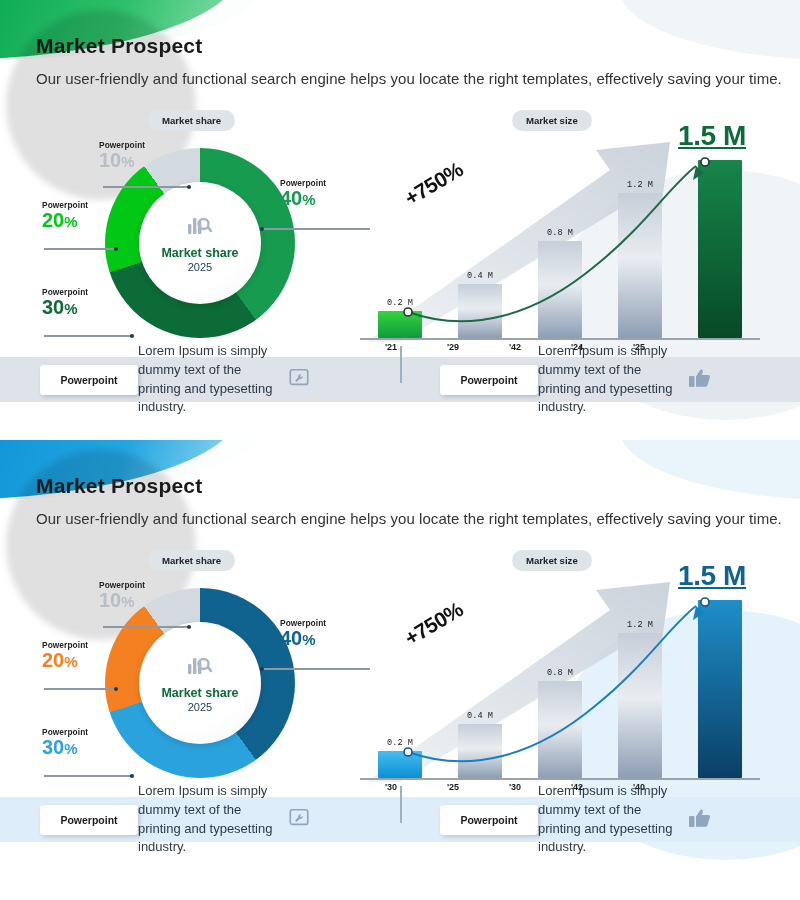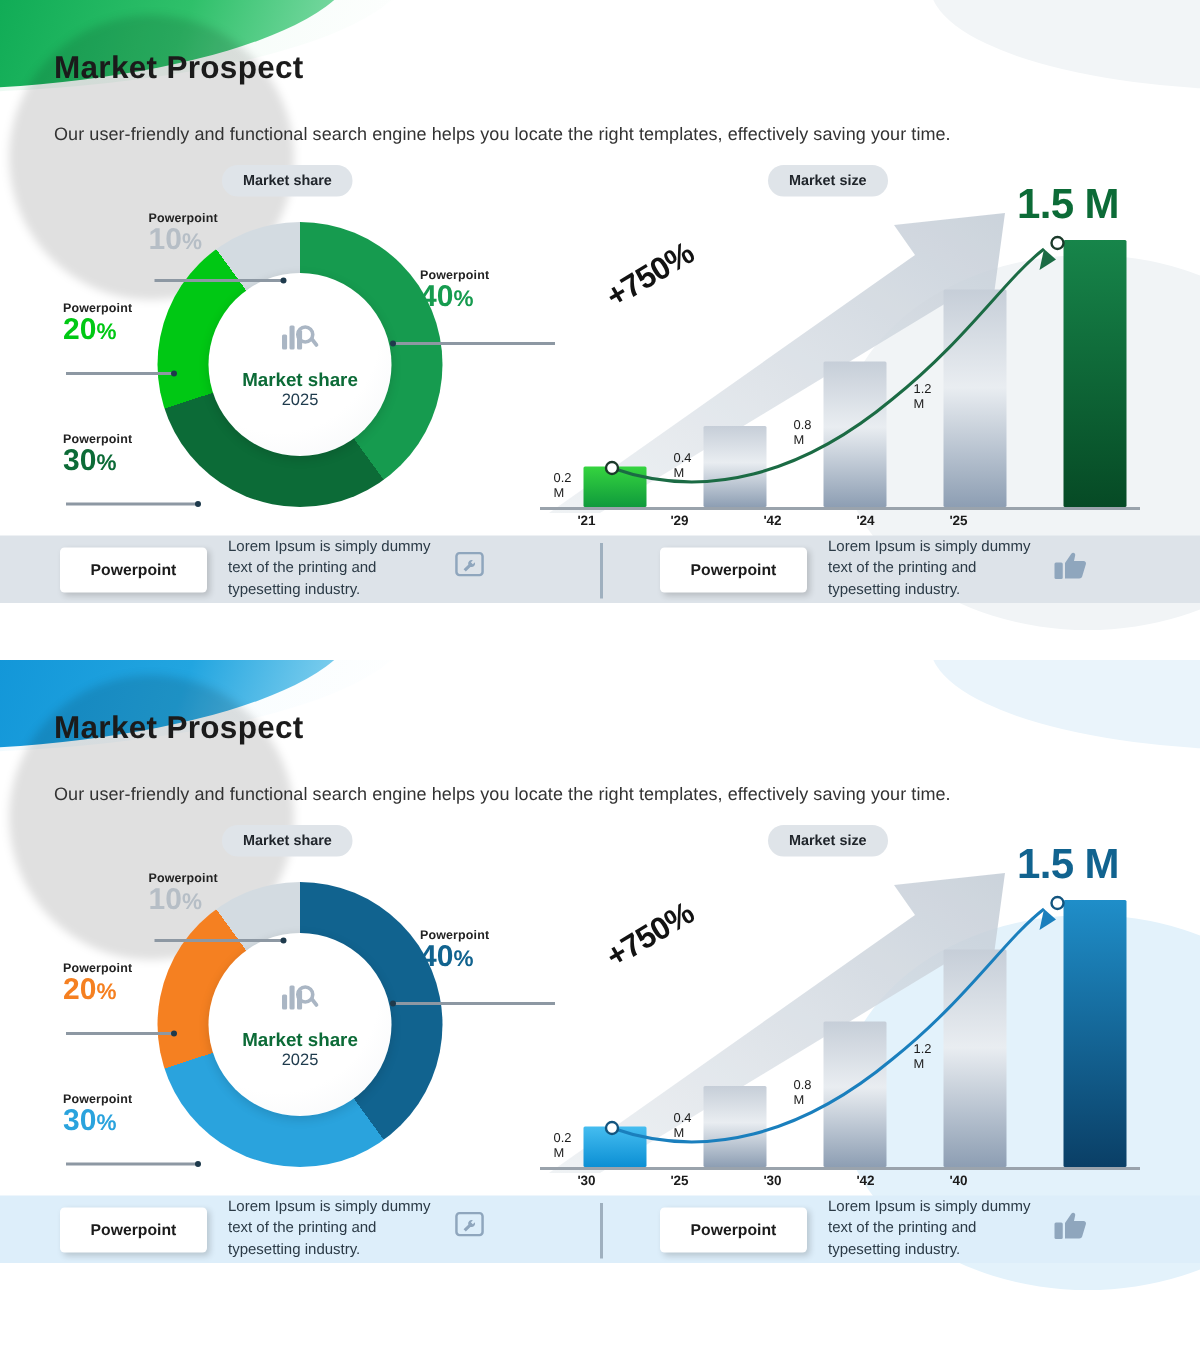--- a/index.html
+++ b/index.html
@@ -46,21 +46,21 @@
     position: absolute; right: -40px; top: -10px;
     width: 220px; height: 70px; border-radius: 0 0 0 100%;
     z-index: 0;
   }
   .green .blob2 { background: #f2f5f7; }
   .blue  .blob2 { background: #eaf4fb; }
 
   
   .head { position: absolute; left: 36px; top: 34px; z-index: 5; }
   .title { font-size: 21px; font-weight: 600; color: #1b1b1b; letter-spacing: .2px; }
-  .subtitle { margin-top: 24px; font-size: 12px; color: #333; letter-spacing: .05px; }
+  .subtitle { margin-top: 12px; font-size: 15px; color: #333; letter-spacing: .05px; }
 
   
   .pill {
     position: absolute; z-index: 6;
     background: #dfe4e9; color: #20252b;
     border-radius: 14px; font-size: 9.6px; font-weight: 600;
     padding: 5px 14px; white-space: nowrap;
   }
   .pill-share { left: 148px; top: 110px; }
   .pill-size  { left: 512px; top: 110px; }
@@ -125,28 +125,28 @@
   
   .bars { position: absolute; left: 350px; top: 128px; width: 420px; height: 228px; z-index: 5; }
   .arrow-bg { position: absolute; left: 10px; top: 8px; width: 360px; height: 210px; z-index: 1; opacity: .85; }
   .growth {
     position: absolute; left: 52px; top: 44px; z-index: 4;
     font-size: 21px; font-weight: 700; color: #121212;
     transform: rotate(-31deg); letter-spacing: -.5px;
   }
   .big-val {
     position: absolute; right: 24px; top: -8px; z-index: 6;
-    font-size: 28px; font-weight: 700; letter-spacing: -.4px;
+    font-size: 28px; font-weight: 700; letter-spacing: -.4px; text-decoration: underline;
   }
   .green .big-val { color: #0c6b37; }
   .blue  .big-val { color: #11638f; }
 
   .plot { position: absolute; left: 10px; top: 28px; width: 400px; height: 182px; z-index: 3;
           display: flex; align-items: flex-end; justify-content: space-around; }
-  .bcol { width: 62px; display: flex; flex-direction: row; align-items: center; }
+  .bcol { width: 62px; display: flex; flex-direction: column; align-items: center; font-family: Liberation Mono, monospace; }
   .bval { font-size: 8.6px; color: #1b1b1b; margin-bottom: 3px; font-weight: 500; }
   .bar { width: 44px; border-radius: 1px; }
   .green .bar.plain { background: linear-gradient(180deg,#c6ced8 0%,#e9edf1 45%,#8d9eb3 100%); }
   .blue  .bar.plain { background: linear-gradient(180deg,#c6ced8 0%,#e9edf1 45%,#8d9eb3 100%); }
   .green .bar.first { background: linear-gradient(180deg,#35d43f 0%,#0f9a3c 100%); }
   .blue  .bar.first { background: linear-gradient(180deg,#45bdf0 0%,#0b8fd4 100%); }
   .green .bar.last  { background: linear-gradient(180deg,#17854a 0%,#064a25 100%); }
   .blue  .bar.last  { background: linear-gradient(180deg,#1f8ec9 0%,#0a3f66 100%); }
 
   .axis { position: absolute; left: 10px; top: 210px; width: 400px; height: 2px; background: #9aa3ac; z-index: 4; }
@@ -166,21 +166,21 @@
   .fcell { flex: 1; display: flex; align-items: center; padding-left: 40px; position: relative; }
   .fcell + .fcell::before {
     content: ""; position: absolute; left: 0; top: 4px; width: 1.6px; height: 37px; background: #9fb0bf;
   }
   .fbtn {
     background: #ffffff; border-radius: 3px; padding: 9px 16px;
     font-size: 10.5px; font-weight: 600; color: #1b1b1b;
     box-shadow: 2px 2px 4px rgba(0,0,0,.17);
     white-space: nowrap; min-width: 98px; text-align: center;
   }
-  .ftext { margin-left: 14px; font-size: 10px; color: #2b3a46; line-height: 1.45; width: 140px; }
+  .ftext { font-size: 13px; color: #2b3a46; line-height: 1.45; width: 140px; }
   .ficon { margin-left: 10px; }
 </style>
 </head>
 <body>
 
 <div class="page">
 
   <section class="slide green">
     <div class="wave-soft"></div>
     <div class="wave"></div>

